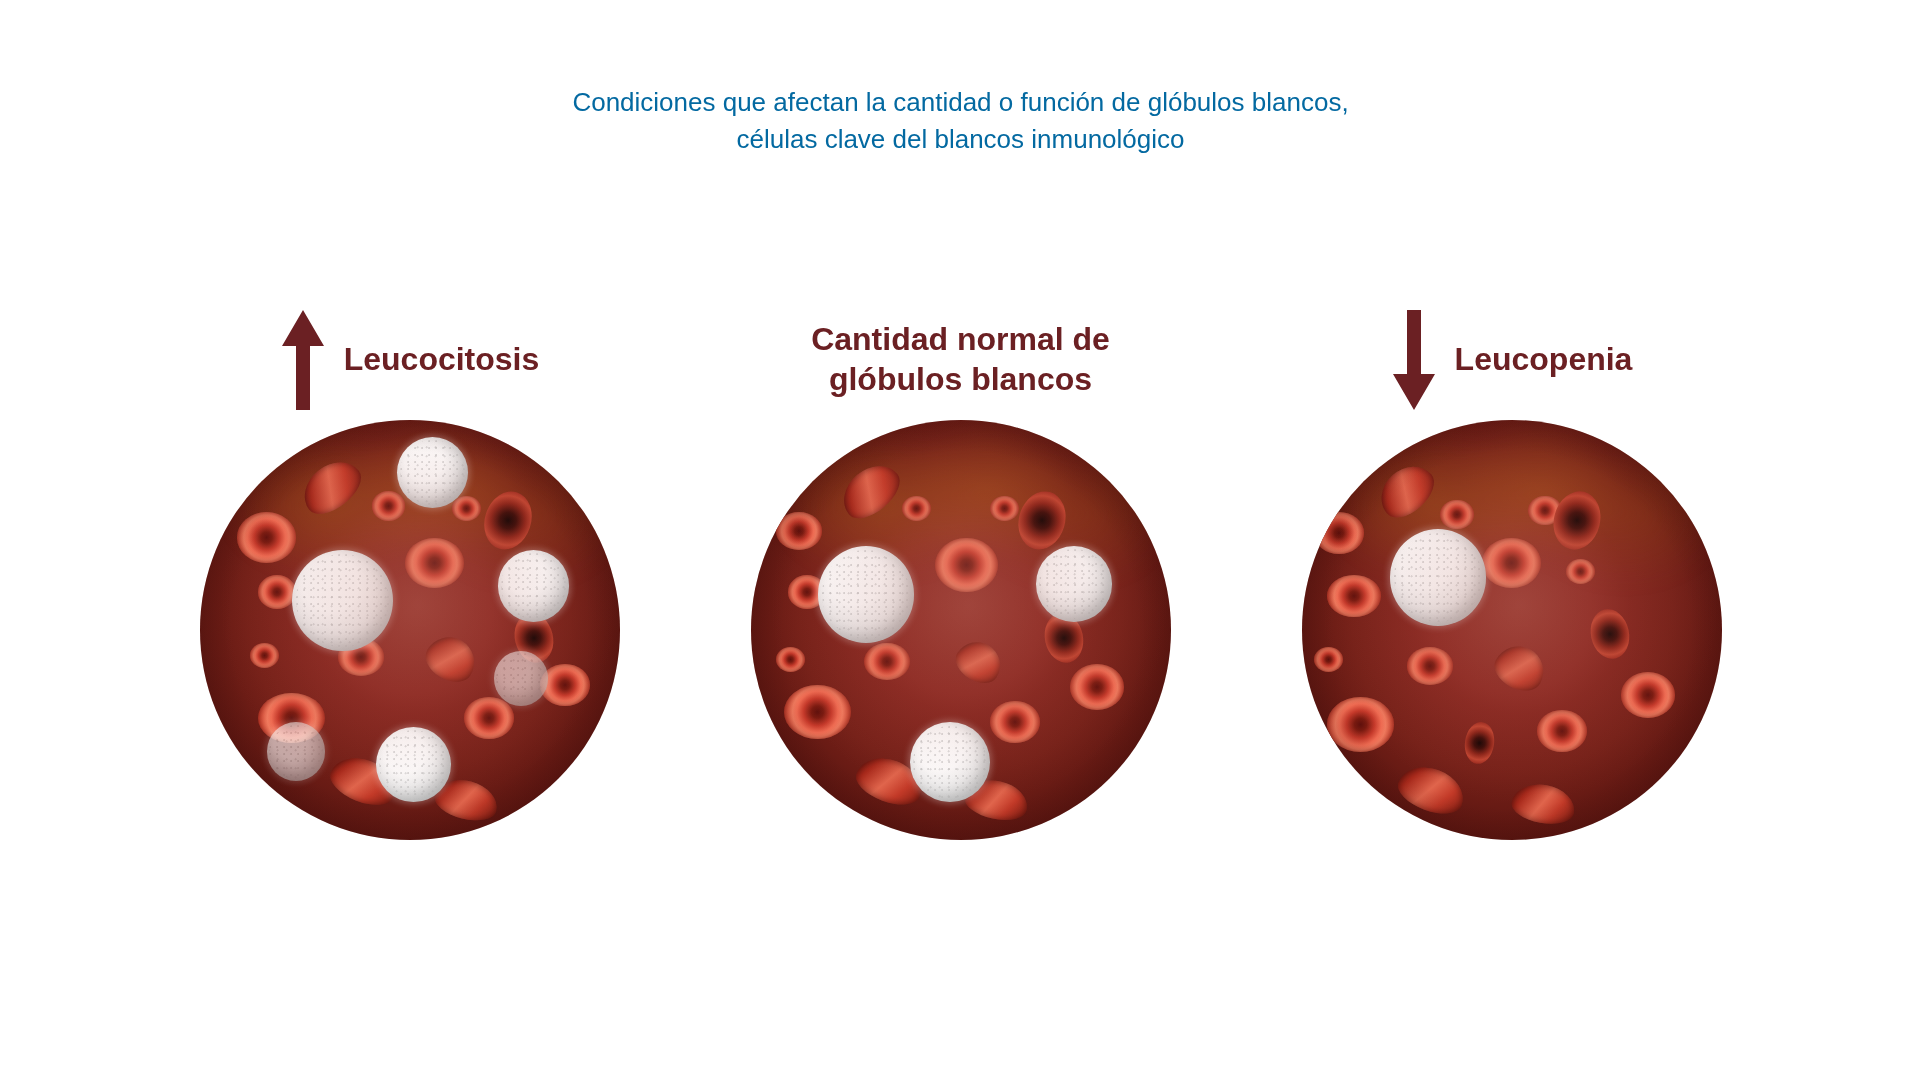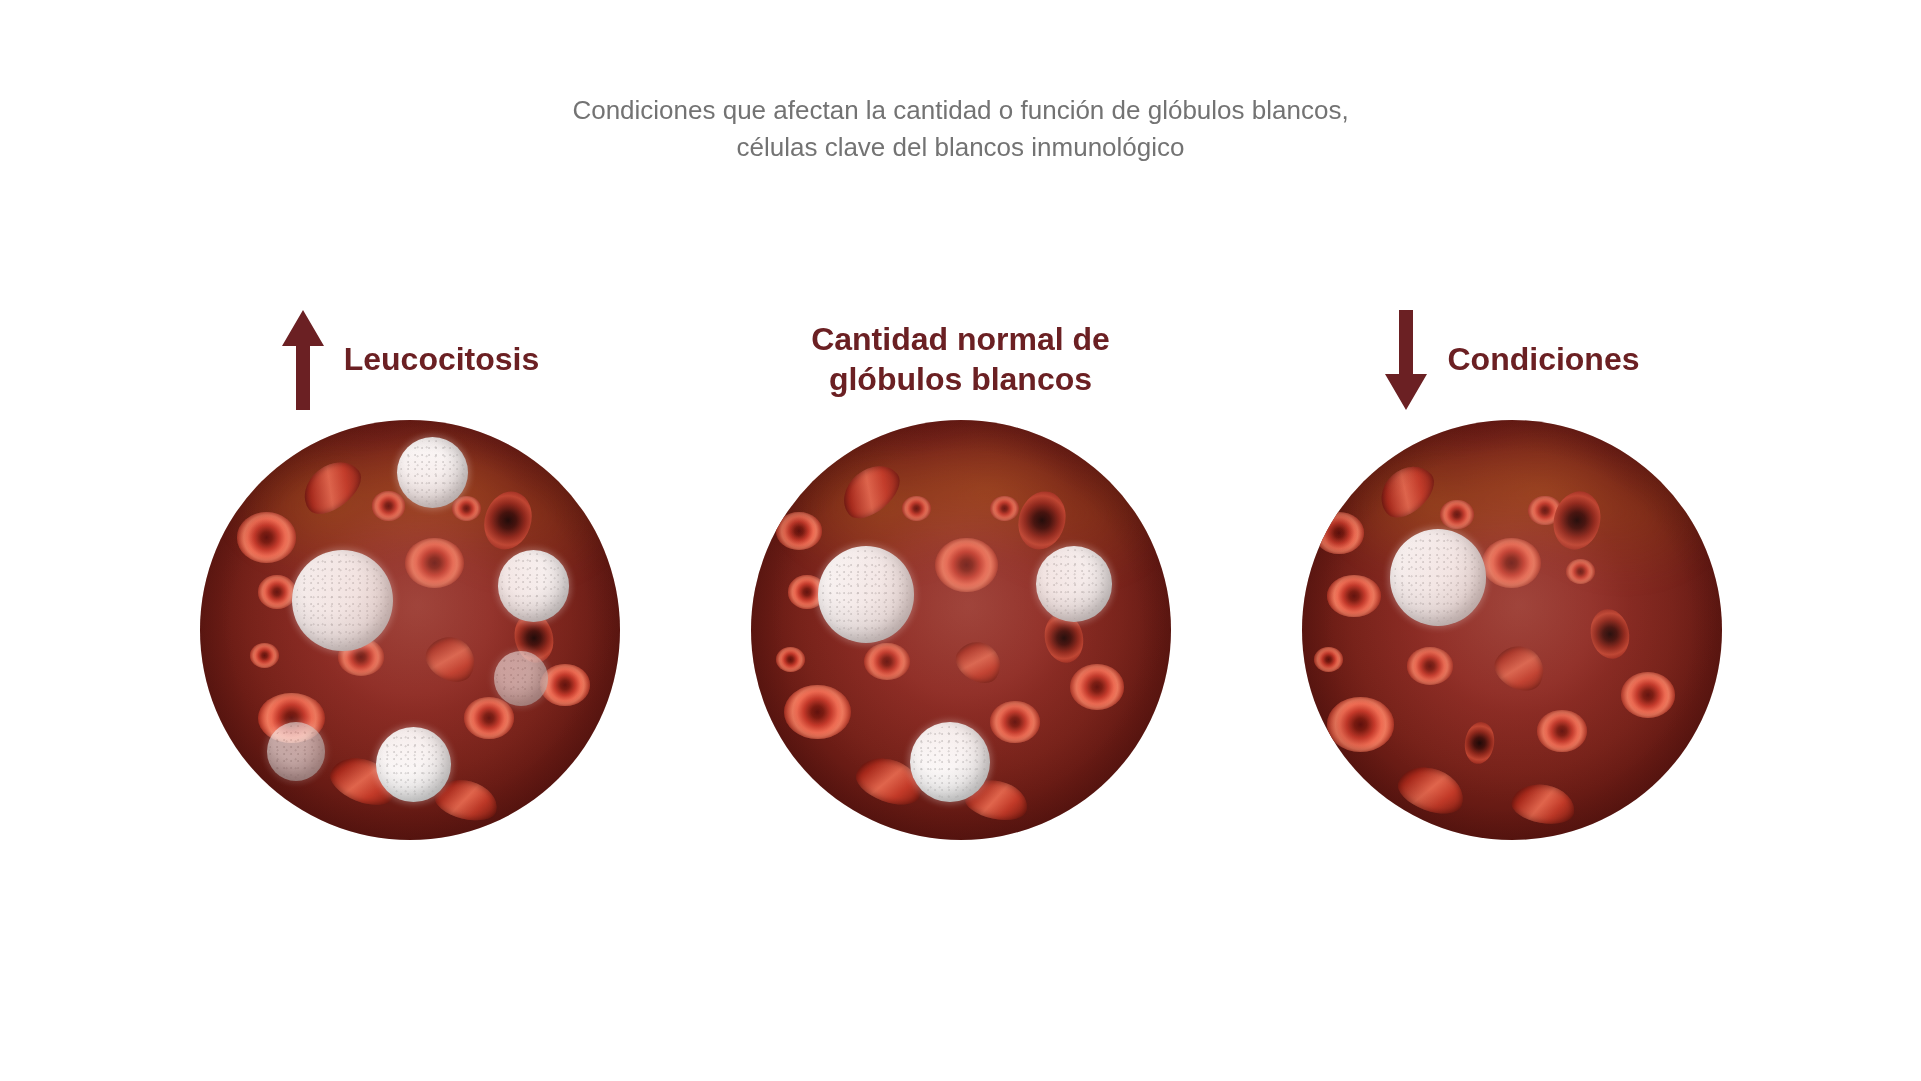--- a/index.html
+++ b/index.html
@@ -21,23 +21,23 @@
   .header { width: 100%; text-align: center; padding-top: 62px; }
   .title {
     font-size: 52px;
     font-weight: bold;
     color: #6B2023;
     letter-spacing: -0.5px;
     margin: 0;
     line-height: 1.1;
   }
   .subtitle {
-    margin: 30px auto 0 auto;
+    margin: 22px auto 0 auto;
     font-size: 26px;
-    color: #737373;
+    color: #0369a1;
     line-height: 1.42;
     max-width: 1120px;
     font-weight: normal;
   }
   .subtitle .line { display: block; }
 
   
   .panels {
     position: absolute;
     top: 300px;
@@ -250,21 +250,21 @@
           <div class="wbc" style="left:38%; top:72%; width:19%; height:19%;"></div>
         </div>
       </div>
     </div>
 
     <div class="panel">
       <div class="label-row">
         <svg class="arrow" width="46" height="104" viewBox="0 0 46 104" aria-hidden="true">
           <path d="M23 102 L2 66 L16 66 L16 2 L30 2 L30 66 L44 66 Z" fill="#6B2023"></path>
         </svg>
-        <div class="panel-label">Condiciones</div>
+        <div class="panel-label">Leucopenia</div>
       </div>
 
       <div class="circle-wrap">
         <div class="blood-circle">
           <div class="rbc-side" style="left:18%; top:12%; width:14%; height:10%; transform:rotate(-42deg);"></div>
           <div class="rbc" style="left:3%;  top:22%; width:12%; height:10%;"></div>
           <div class="rbc" style="left:33%; top:19%; width:8%;  height:7%;"></div>
           <div class="rbc" style="left:54%; top:18%; width:8%;  height:7%;"></div>
           <div class="rbc-dark" style="left:60%; top:17%; width:11%; height:14%; transform:rotate(14deg);"></div>
           <div class="rbc" style="left:43%; top:28%; width:14%; height:12%;"></div>

